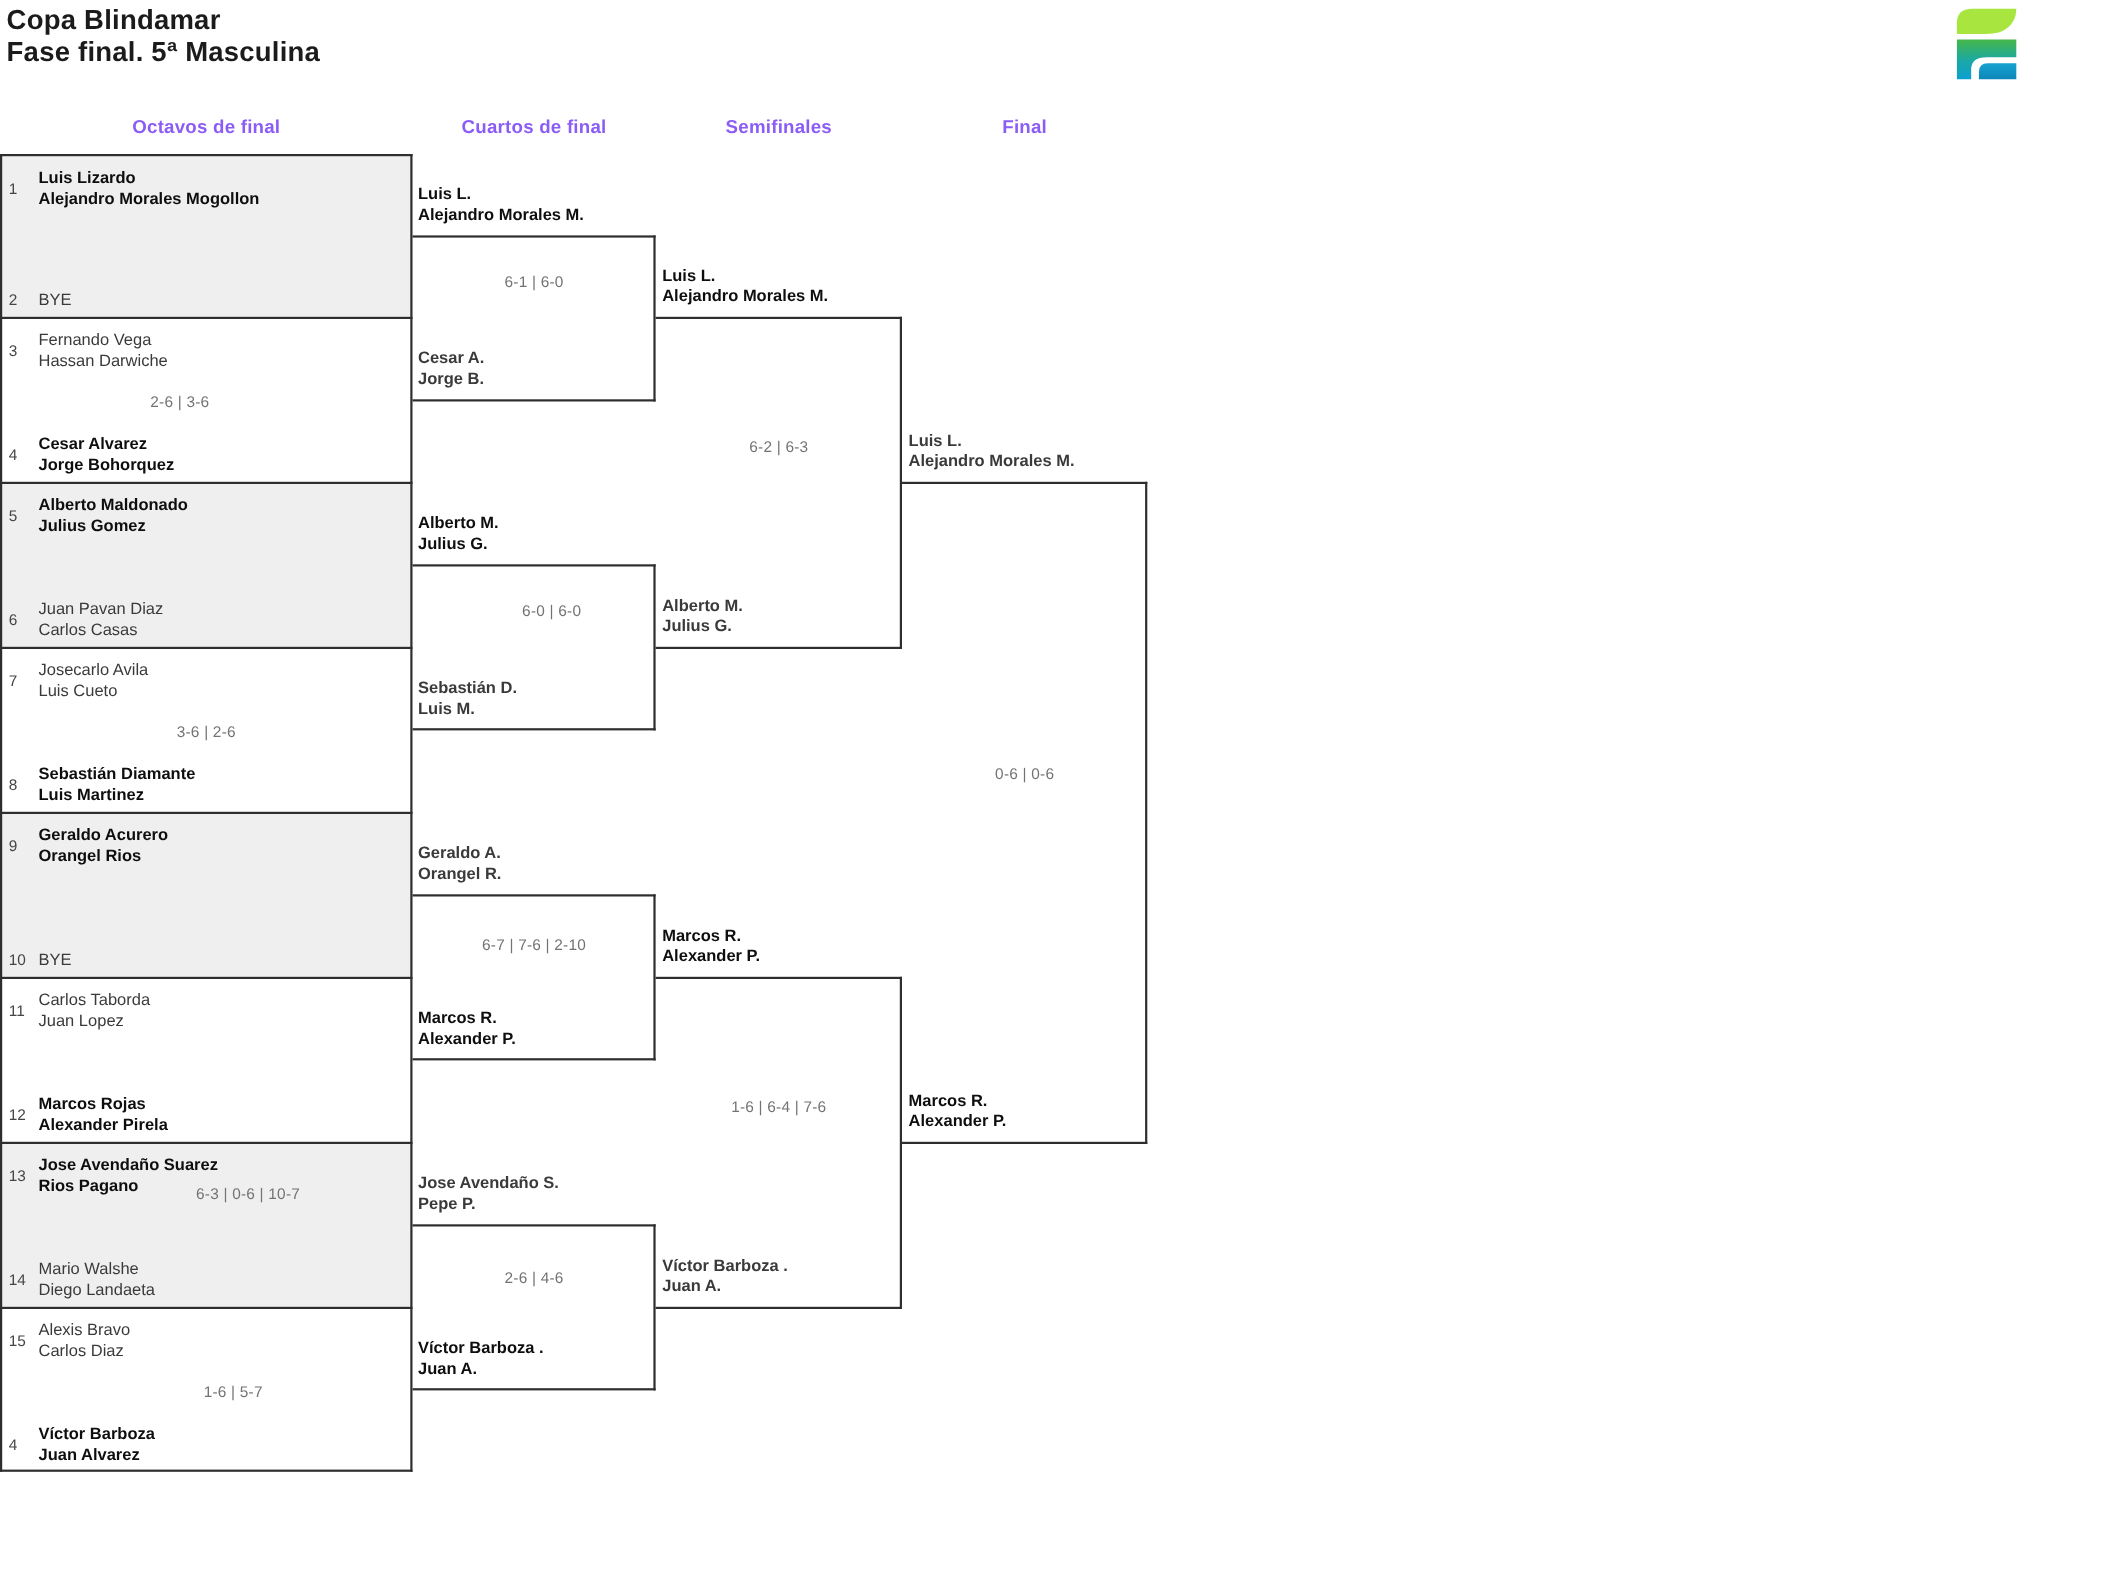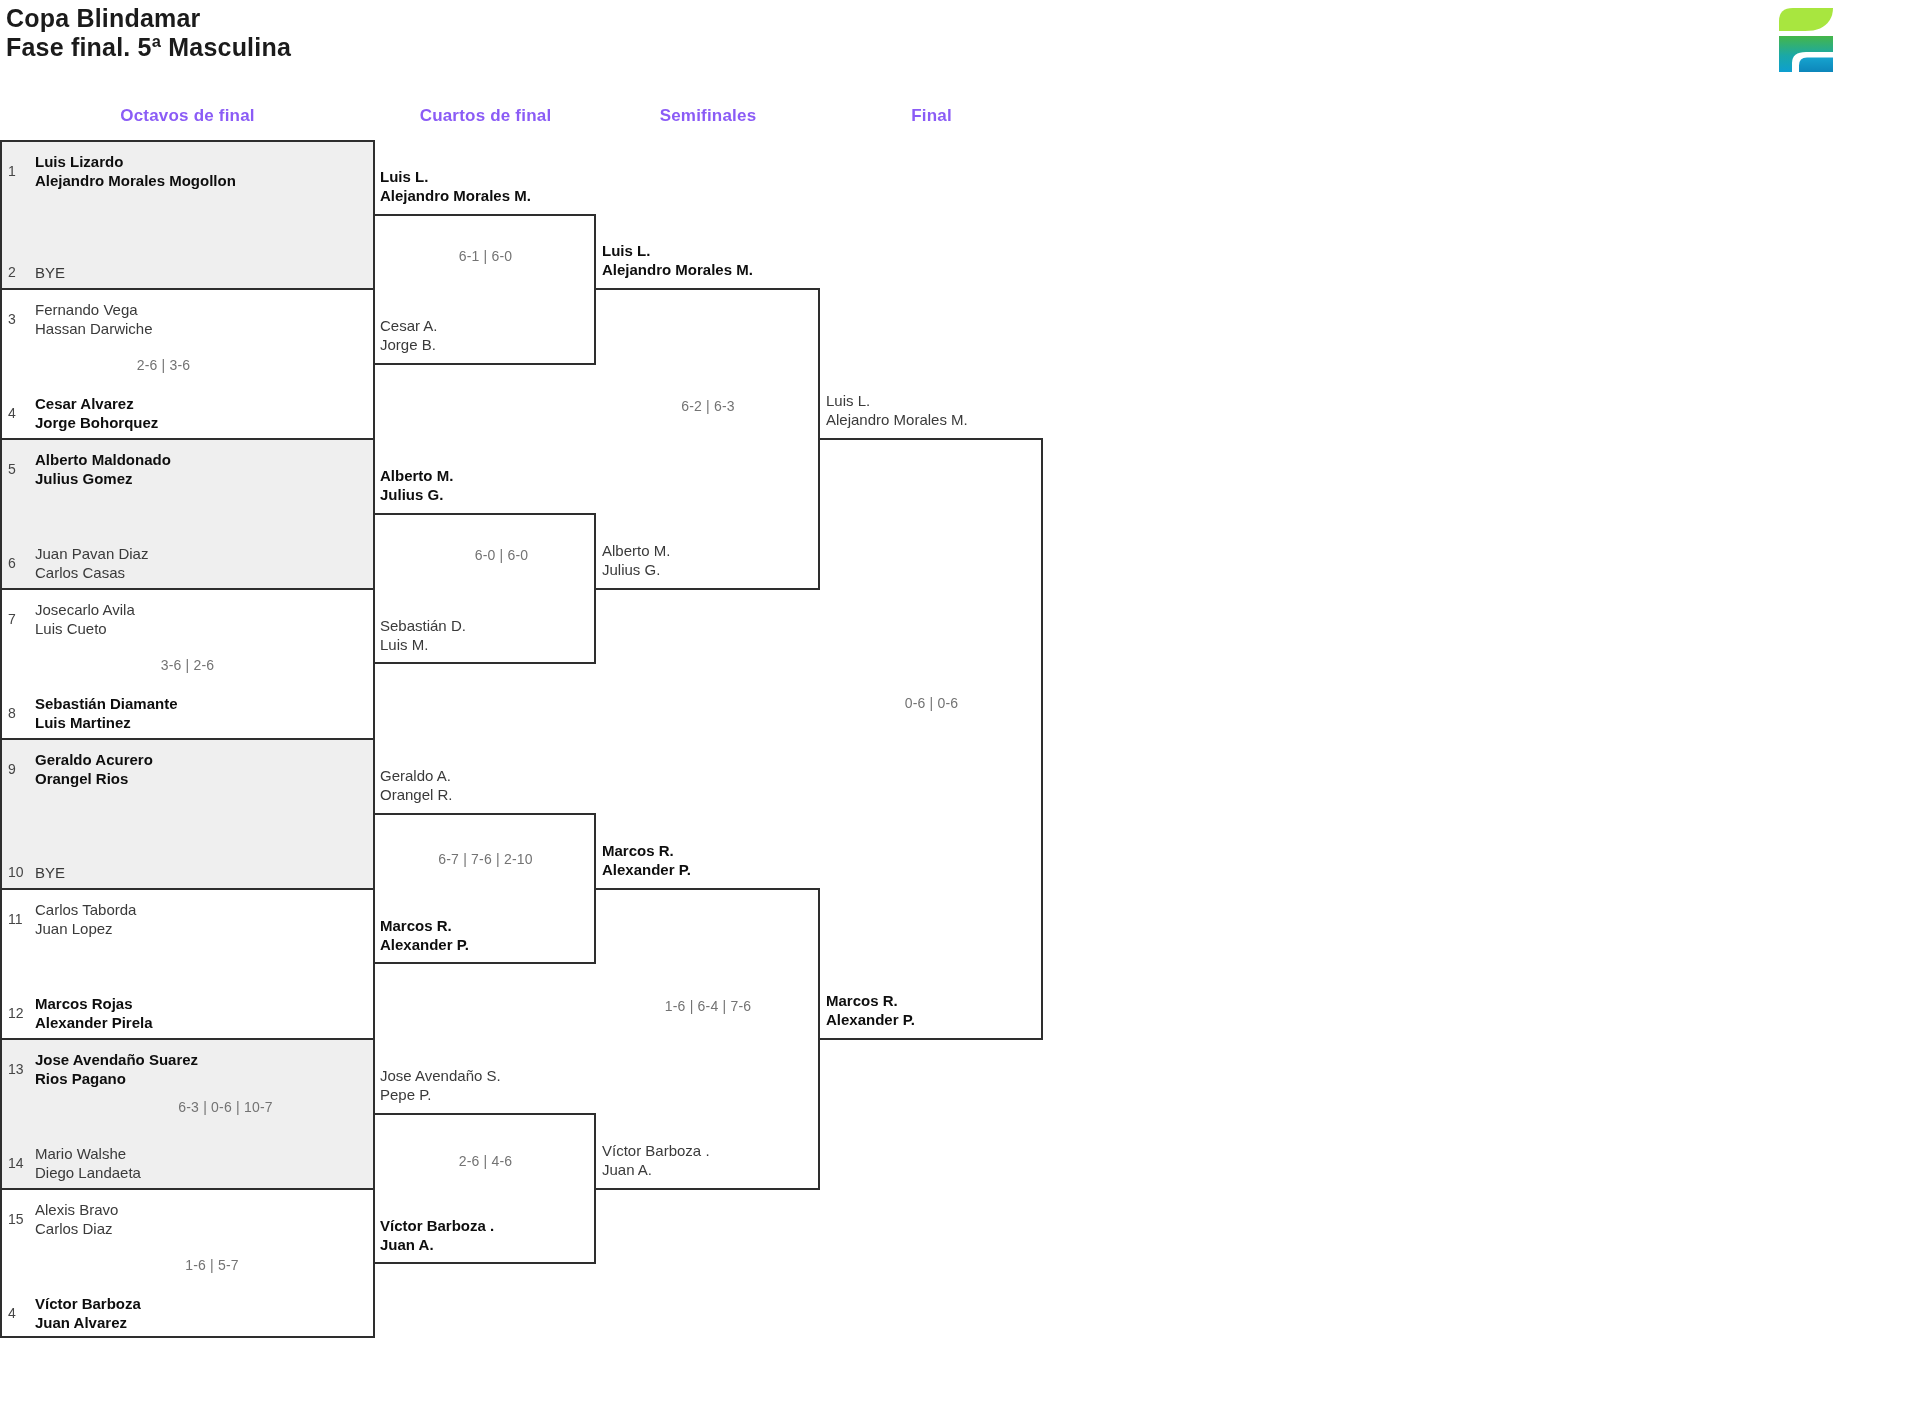--- a/index.html
+++ b/index.html
@@ -24,21 +24,21 @@
   .cbox{position:absolute;box-sizing:border-box;
         border:2px solid #2e2e2e;border-left:none;background:transparent;}
   
   .trow{position:absolute;left:8px;display:flex;align-items:center;gap:10px;}
   .seed{font-size:14px;color:#454545;min-width:17px;line-height:17px;}
   .names{display:flex;flex-direction:column;font-size:15px;line-height:19px;
          color:#3a3a3a;font-weight:400;}
   .names.w{font-weight:700;color:#0e0e0e;}
   
   .clabel{position:absolute;display:flex;flex-direction:column;width:214px;
-          font-size:15px;line-height:19px;color:#3a3a3a;font-weight:400;}
+          font-size:15px;line-height:19px;color:#3a3a3a;font-weight:700;}
   .clabel.w{font-weight:700;color:#0e0e0e;}
   
   .score{position:absolute;text-align:center;font-size:14px;line-height:18px;
          color:#737373;letter-spacing:.2px;}
   .logo{position:absolute;left:1777px;top:7px;}
 </style>
 </head>
 <body>
 
 <div class="title">
@@ -185,21 +185,21 @@
   </span>
 </div>
 
 <div class="trow" style="top:1050px">
   <span class="seed">13</span>
   <span class="names w">
     <span>Jose Avendaño Suarez</span>
     <span>Rios Pagano</span>
   </span>
 </div>
-<div class="score" style="left:0;top:1098px;width:451px">6-3 | 0-6 | 10-7</div>
+<div class="score" style="left:0;top:1076px;width:451px">6-3 | 0-6 | 10-7</div>
 <div class="trow" style="top:1144px">
   <span class="seed">14</span>
   <span class="names">
     <span>Mario Walshe</span>
     <span>Diego Landaeta</span>
   </span>
 </div>
 
 <div class="trow" style="top:1200px">
   <span class="seed">15</span>

